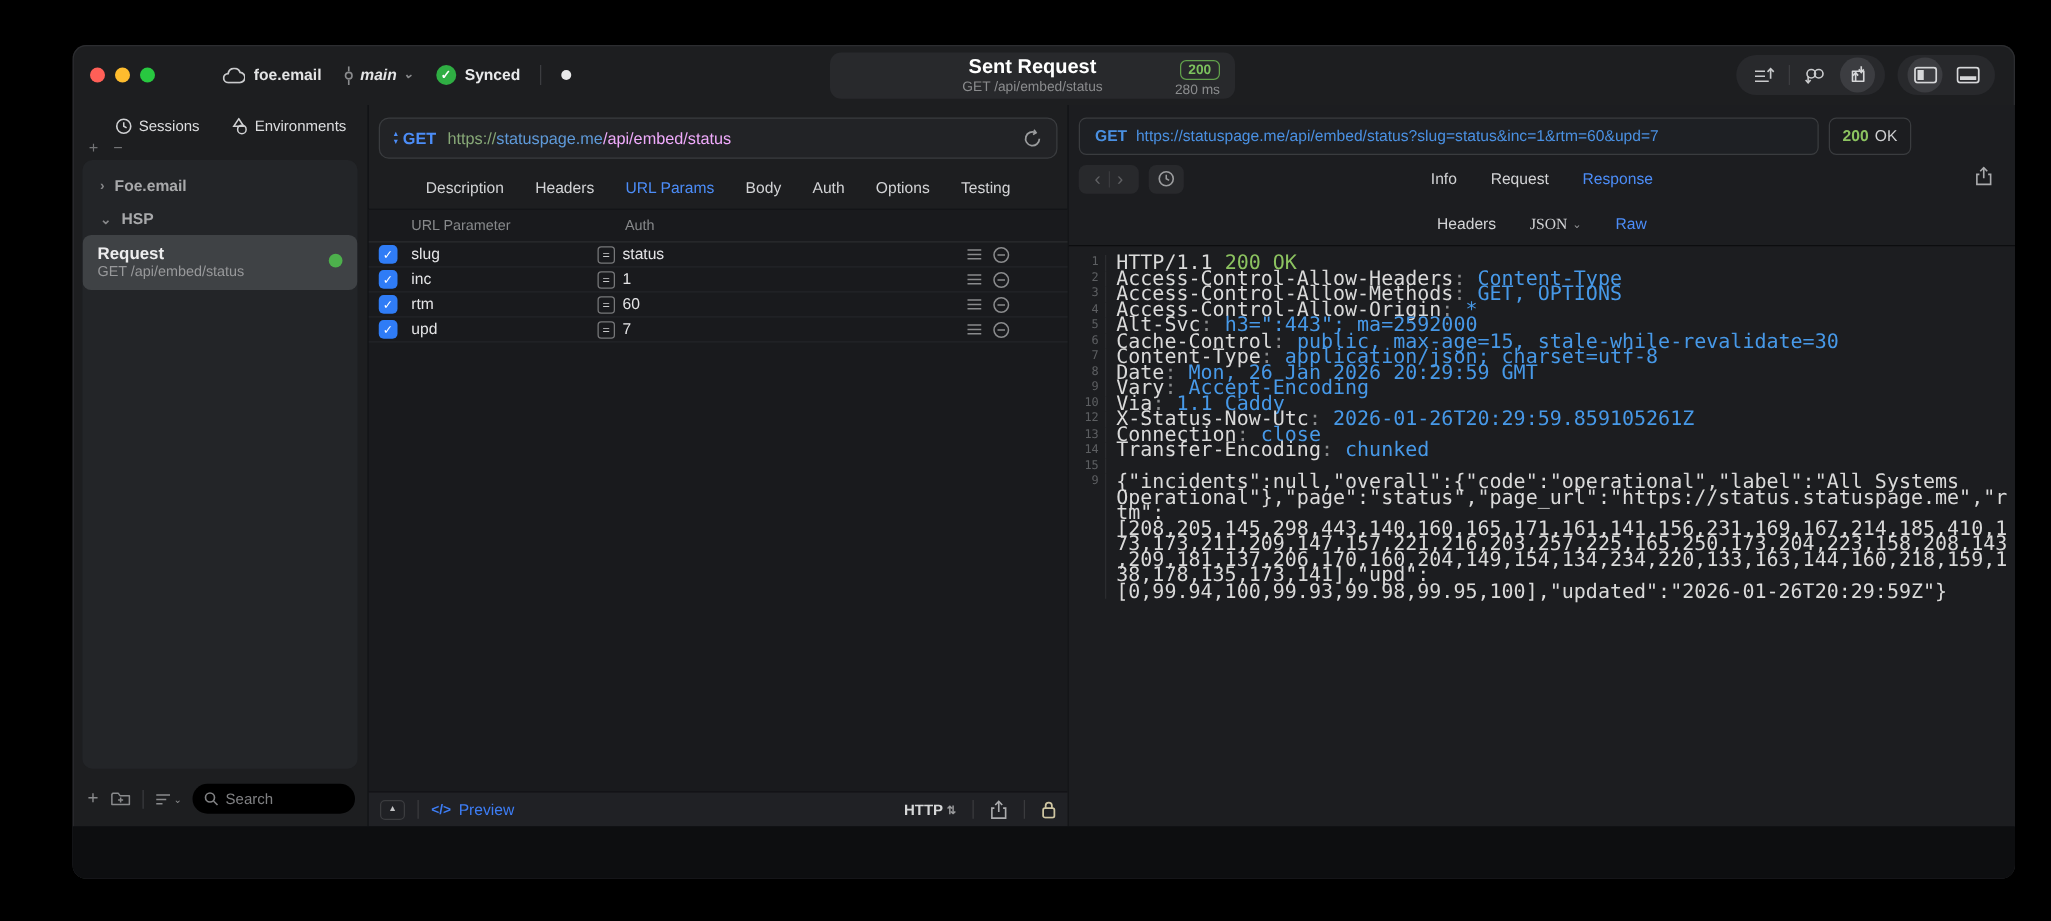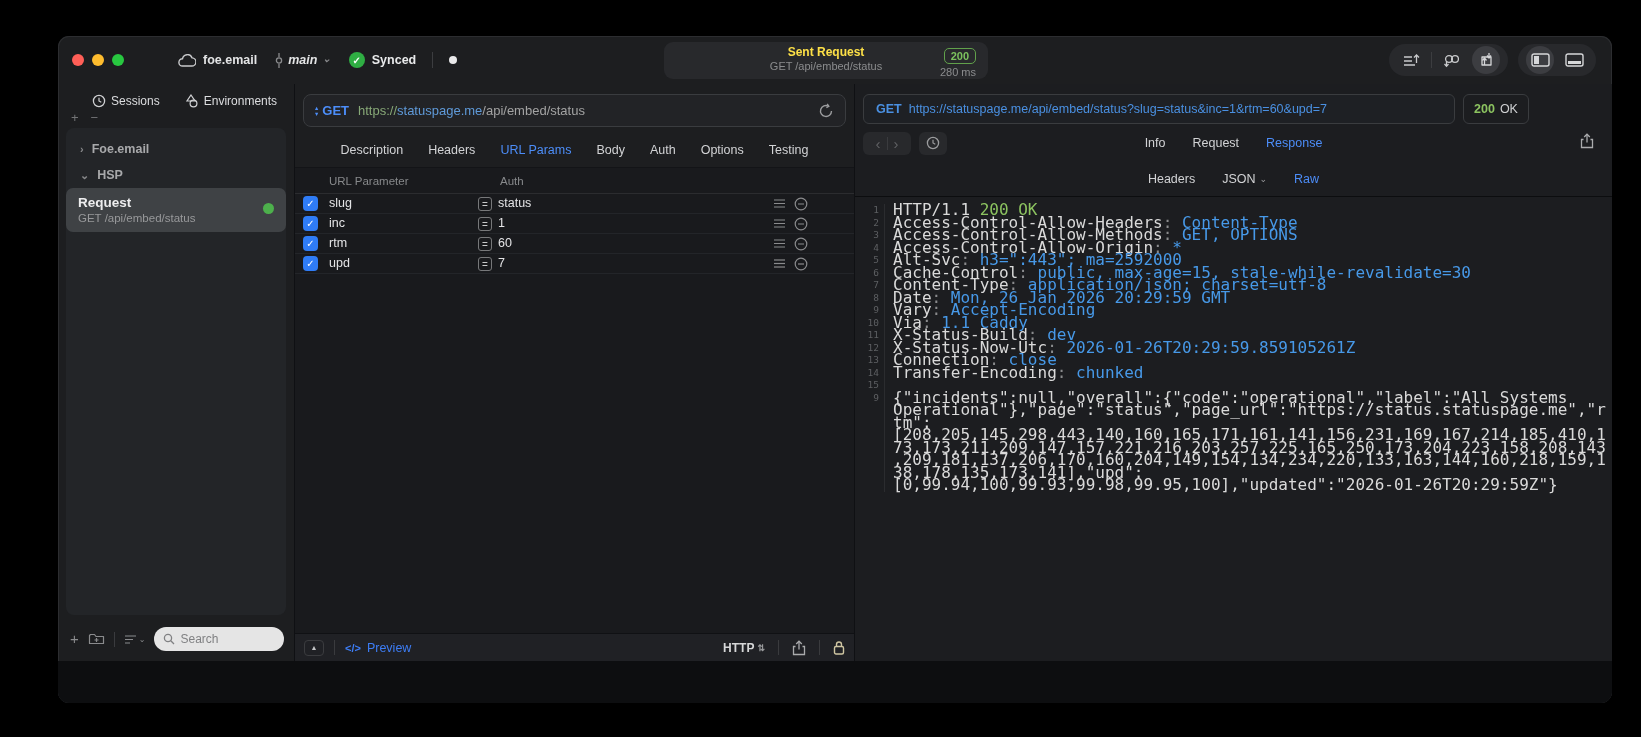--- a/index.html
+++ b/index.html
@@ -13,21 +13,21 @@
   .tl.red{background:#ff5f57;} .tl.yellow{background:#febc2e;} .tl.green{background:#28c840;}
   .proj { display:flex; align-items:center; gap:7px; margin-left:54px; color:#e3e4e5; font-size:12.5px; font-weight:bold; }
   .proj svg { display:block; }
   .branch { display:flex; gap:5px; margin-left:18px; color:#e3e4e5; font-size:12.5px; font-weight:bold;font-style:italic; }
   .chev { color:#8a8b8d; font-size:10px; }
   .sync { display:flex; align-items:center; gap:7px; margin-left:18px; color:#e9eaeb; font-size:12.5px; font-weight:bold; }
   .sync-badge { width:16px; height:16px; border-radius:50%; background:#2fae43; color:#fff; font-size:10px; display:flex; align-items:center; justify-content:center; }
   .tb-div { width:1px; height:16px; background:#3c3d40; margin-left:16px; }
   .unsaved-dot { width:8px; height:8px; border-radius:50%; background:#e9e9ea; margin-left:16px; }
   .center-pill { position:absolute; left:606px; top:6px; width:324px; height:37px; background:#28292c; border-radius:9px; text-align:center; padding-top:3px; }
-  .cp-title { font-size:12px; color:#fde047; font-weight:bold; }
+  .cp-title { font-size:16px; color:#ffffff; font-weight:bold; }
   .cp-sub { font-size:11px; color:#8b8c8e; margin-top:1px; }
   .cp-status { position:absolute; right:12px; top:4px; text-align:right; }
   .cp-code { display:inline-block; border:1px solid #61a14b; border-radius:5px; color:#7cc25e; font-size:11px; font-weight:bold; padding:0 6px; line-height:14px; }
   .cp-time { font-size:11px; color:#8b8c8e; margin-top:2px; }
   .tb-right { position:absolute; right:16px; top:8px; display:flex; gap:10px; }
   .icon-pill { background:#28292c; border-radius:16px; height:32px; display:flex; align-items:center; padding:0 8px; gap:6px; }
   .ic-btn { width:28px; height:28px; border-radius:50%; display:flex; align-items:center; justify-content:center; }
   .ic-btn.active { background:#3c3d41; }
   .pill-div { width:1px; height:16px; background:#3c3d40; }
 
@@ -42,32 +42,32 @@
   .sb-plusminus { display:flex; gap:12px; padding-left:13px; height:18px; align-items:center; color:#737476; font-size:13px; }
   .sb-panel { flex:1; margin:2px 8px 8px; background:#232528; border-radius:8px; padding-top:8px; overflow:hidden; }
   .tree-group { height:26px; display:flex; align-items:center; padding-left:14px; gap:8px; font-size:12.5px; font-weight:bold; color:#a8a9ab; }
   .tree-group .chev { font-size:11px; color:#87888a; }
   .req-card { background:#3f4245; border-radius:7px; padding:7px 12px 8px; position:relative; }
   .req-card-title { font-size:13.5px; font-weight:bold; color:#ededee; }
   .req-card-sub { font-size:11.5px; color:#98999b; margin-top:2px; }
   .green-dot { position:absolute; right:12px; top:15px; width:11px; height:11px; border-radius:50%; background:#4db04c; }
   .sb-bottom { height:38px; display:flex; align-items:center; gap:9px; padding:0 10px 6px 12px; color:#8a8b8d; }
   .sb-bottom .v-div { width:1px; height:15px; background:#3a3b3e; }
-  .search-pill { flex:1; height:24px; background:#e5e5e5; border-radius:12px; display:flex; align-items:center; gap:5px; padding-left:9px; }
+  .search-pill { flex:1; height:24px; background:#000000; border-radius:12px; display:flex; align-items:center; gap:5px; padding-left:9px; }
   .search-pill span { font-size:12px; color:#808183; }
   .plus-glyph { font-size:15px; line-height:14px; }
 
   
   .request-pane { width:560px; border-right:1px solid #0f1013; display:flex; flex-direction:column; }
   .url-bar { margin:10px 8px 0; height:33px; border:1px solid #3a3c3f; border-radius:8px; background:#222326; display:flex; align-items:center; padding:0 11px; font-size:13px; }
   .stepper-tri { display:flex; flex-direction:column; color:#4c8df8; font-size:6.5px; line-height:5.5px; margin-right:4px; }
   .m-get { color:#4c8df8; font-weight:bold; }
   .u-scheme { color:#87a877; margin-left:9px; }
   .u-host { color:#5f9ad9; }
-  .u-path { color:#a3a3a3; }
+  .u-path { color:#f0abfc; }
   .refresh { margin-left:auto; color:#9b9c9e; }
   .req-tabs { height:40px; display:flex; align-items:center; justify-content:center; gap:25px; font-size:12.5px; color:#d2d3d5; padding-top:6px; }
   .tab.active { color:#4c8df8; }
   .params-area { flex:1; background:#191a1d; border-top:1px solid #131417; }
   .p-header { height:26px; position:relative; border-bottom:1px solid #2b2c2f; font-size:11.5px; color:#87898b; }
   .p-header span { position:absolute; top:7px; }
   .ph-name { left:34px; } .ph-value { left:205px; }
   .param-row { height:20px; position:relative; border-bottom:1px solid #232529; font-size:12.5px; }
   .cbx { position:absolute; left:8px; top:2px; width:15px; height:15px; background:#2f7cf6; border-radius:4px; color:#fff; font-size:10px; display:flex; align-items:center; justify-content:center; }
   .p-name { position:absolute; left:34px; top:2px; color:#e4e4e6; }
@@ -95,21 +95,21 @@
   .status-box { width:66px; height:30px; border:1px solid #3a3c3f; border-radius:6px; display:flex; align-items:center; justify-content:center; gap:5px; font-size:12.5px; }
   .st-code { color:#8cc360; font-weight:bold; }
   .st-text { color:#cfd0d2; }
   .resp-nav { height:38px; position:relative; display:flex; align-items:center; padding:0 8px; gap:8px; }
   .navgrp { width:48px; height:23px; background:#28292c; border-radius:6px; display:flex; align-items:center; justify-content:center; gap:6px; color:#606164; font-size:15px; }
   .navgrp .nd { width:1px; height:13px; background:#3a3b3e; }
   .hist-btn { width:28px; height:23px; background:#28292c; border-radius:6px; display:flex; align-items:center; justify-content:center; }
   .resp-tabs { position:absolute; left:50%; transform:translateX(-50%); display:flex; gap:27px; font-size:12.5px; color:#d2d3d5; }
   .resp-share { position:absolute; right:18px; top:9px; }
   .resp-subnav { height:35px; display:flex; align-items:center; justify-content:center; gap:27px; font-size:12.5px; color:#d2d3d5; border-bottom:1px solid #0c0d0f; }
-  .subtab { display:flex; align-items:center; gap:4px; }
+  .subtab { display:flex; align-items:center; gap:4px;font-family:Liberation Serif, serif; }
   .subtab .chev { font-size:9px; color:#9b9c9e; }
   .code { flex:1; padding:7px 6px 0 4px; font-family:"DejaVu Sans Mono",monospace; overflow:hidden; }
   .code-line { display:flex; }
   .ln { flex:none; width:26px; text-align:right; padding-right:5px; border-right:1px solid #2b2c2f; color:#5d5f62; font-size:9.5px; line-height:12.5px; }
   .lc { flex:1; padding-left:8px; font-size:16px; line-height:12.5px; white-space:pre-wrap; overflow-wrap:anywhere; min-height:12.5px; }
   .c-plain { color:#dadada; } .c-name { color:#dadada; } .c-punct { color:#8a8b8d; }
   .c-val { color:#4799e8; } .c-green { color:#8cc360; }
 
   svg { display:block; }
 </style>
@@ -498,24 +498,20 @@
           </div>
           <div class="code-line">
             <span class="ln">9</span>
             <span class="lc"><span class="c-name">Vary</span><span class="c-punct">: </span><span class="c-val">Accept-Encoding</span></span>
           </div>
           <div class="code-line">
             <span class="ln">10</span>
             <span class="lc"><span class="c-name">Via</span><span class="c-punct">: </span><span class="c-val">1.1 Caddy</span></span>
           </div>
           <div class="code-line">
-            <span class="ln">11</span>
-            <span class="lc"><span class="c-name">X-Status-Build</span><span class="c-punct">: </span><span class="c-val">dev</span></span>
-          </div>
-          <div class="code-line">
             <span class="ln">12</span>
             <span class="lc"><span class="c-name">X-Status-Now-Utc</span><span class="c-punct">: </span><span class="c-val">2026-01-26T20:29:59.859105261Z</span></span>
           </div>
           <div class="code-line">
             <span class="ln">13</span>
             <span class="lc"><span class="c-name">Connection</span><span class="c-punct">: </span><span class="c-val">close</span></span>
           </div>
           <div class="code-line">
             <span class="ln">14</span>
             <span class="lc"><span class="c-name">Transfer-Encoding</span><span class="c-punct">: </span><span class="c-val">chunked</span></span>

